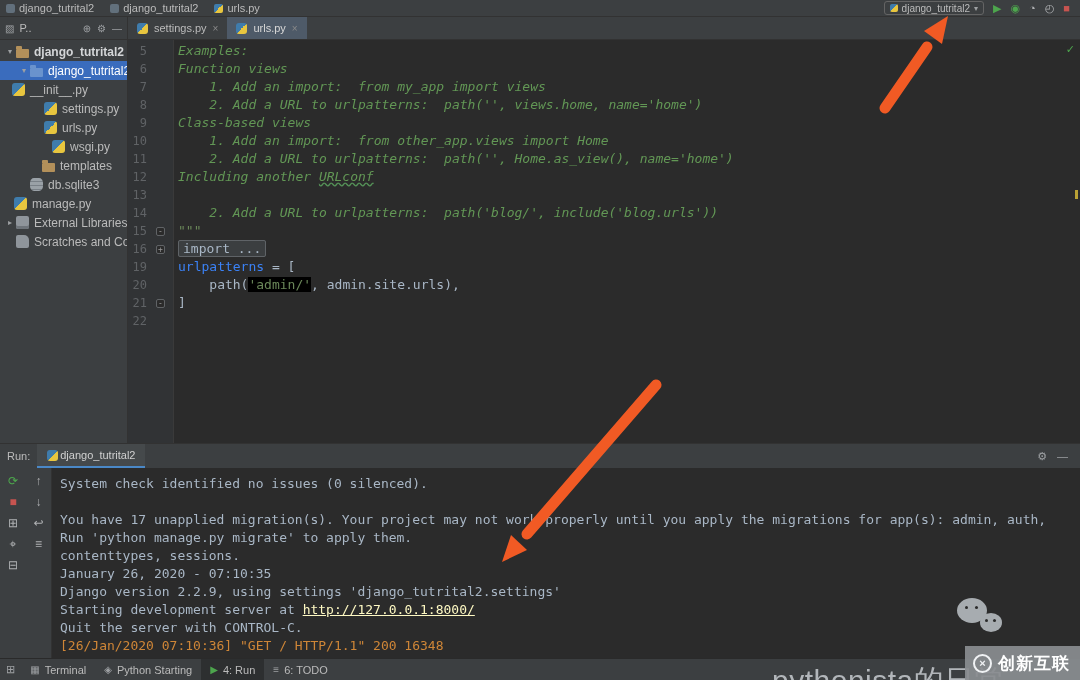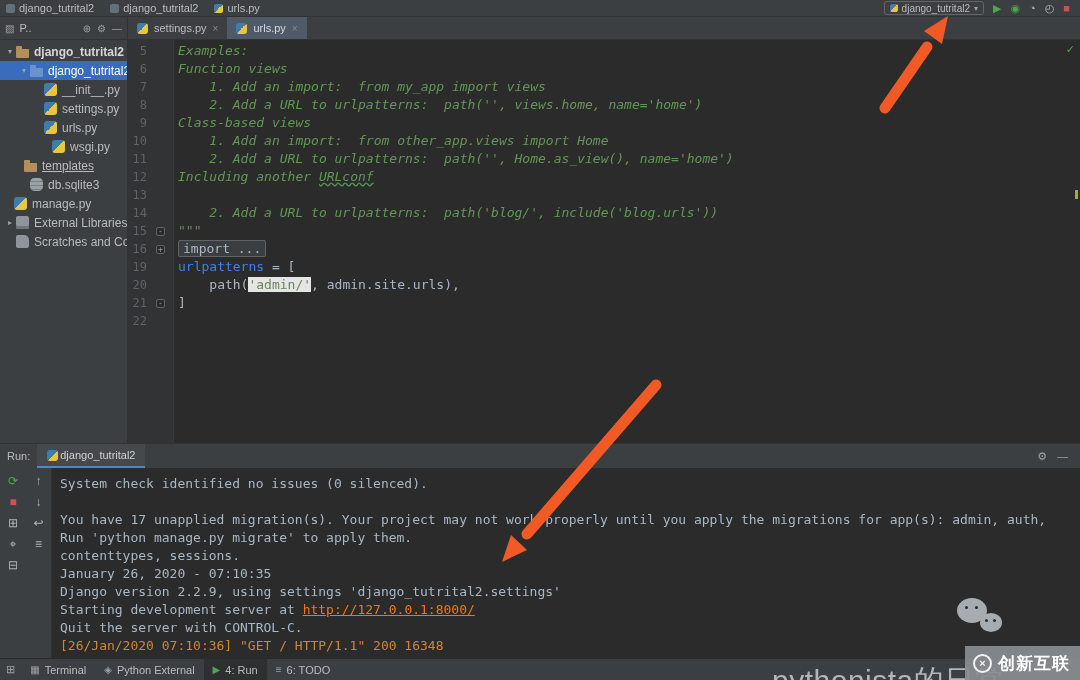--- a/index.html
+++ b/index.html
@@ -67,21 +67,21 @@
   .ln { width:19px; flex:none; text-align:right; color:#606366; font-size:12px; line-height:18px; }
   .foldc { width:27px; flex:none; display:flex; align-items:center; justify-content:center; }
   .fold-box { width:9px; height:9px; border:1px solid #606366; border-radius:2px; color:#9a9a9a;
               font-size:8px; line-height:7px; text-align:center; background:#2b2b2b; }
   .codeseg { padding-left:4px; }
   .com { color:#629755; font-style:italic; }
   .typo { text-decoration:underline; text-decoration-style:wavy; text-decoration-color:#549257; }
   .str { color:#6a8759; }
   .plain { color:#a9b7c6; }
   .purple { color:#3b82f6; }
-  .hl { background:#e5e5e5; }
+  .hl { background:#000000; }
   .foldedbox { border:1px solid #5f6367; background:#3b3e40; color:#a9b7c6; padding:0 4px; border-radius:2px; }
   .inspect { position:absolute; right:5px; top:3px; color:#4da54d; font-size:11px; cursor:pointer; }
   .scroll-mark { position:absolute; right:2px; top:150px; width:3px; height:9px; background:#b9a135; }
 
   
   .runpanel { position:absolute; left:0; top:443px; width:100%; height:215px; background:#3c3f41;
               border-top:1px solid #323232; z-index:2; }
   .run-header { height:24px; display:flex; align-items:center; font-size:11px; }
   .run-label { padding:0 7px; color:#bbb; }
   .run-tab { display:flex; align-items:center; height:100%; padding:0 10px; background:#45494b;
@@ -91,21 +91,21 @@
   .run-body { position:absolute; left:0; top:24px; right:0; bottom:0; background:#2b2b2b; display:flex; }
   .run-toolbar { width:26px; flex:none; background:#3c3f41; display:flex; flex-direction:column; align-items:center;
                  padding-top:7px; gap:9px; font-size:12px; color:#afb1b3; }
   .run-toolbar.col2 { border-right:1px solid #323232; }
   .run-toolbar span { cursor:pointer; line-height:1; }
   .rt-green { color:#4da54d; }
   .rt-red { color:#c75450; }
   .console { flex:1; padding:7px 8px 0 8px; font-family:"DejaVu Sans Mono",monospace; font-size:13px;
              line-height:18px; color:#bbbbbb; overflow:hidden; }
   .cline { white-space:pre; height:18px; }
-  .cline .link { color:#f97316; text-decoration:underline; cursor:pointer; }
+  .cline .link { color:#fef9c3; text-decoration:underline; cursor:pointer; }
   .cline .orange { color:#cf8637; }
 
   
   .statusbar { position:absolute; left:0; top:658px; width:100%; height:22px; background:#3c3f41;
                border-top:1px solid #2a2a2a; display:flex; align-items:center; font-size:11px; z-index:3; }
   .sb-corner { padding:0 6px; color:#9da0a3; font-size:11px; cursor:pointer; }
   .sb-item { display:flex; align-items:center; gap:5px; padding:0 9px; height:100%; cursor:pointer; }
   .sb-item.active { background:#2d2f30; }
   .sb-ic { font-size:10px; color:#9da0a3; }
   .sb-ic.green { color:#4da54d; }
@@ -191,41 +191,41 @@
       <div class="trow bold" style="padding-left: 4px;">
         <span class="arrow">▾</span>
         <span class="ti ti-folder"></span>
         <span class="tlabel">django_tutrital2</span>
       </div>
       <div class="trow sel" style="padding-left: 18px;">
         <span class="arrow">▾</span>
         <span class="ti ti-package"></span>
         <span class="tlabel">django_tutrital2</span>
       </div>
+      <div class="trow" style="">
+        <span class="arrow"></span>
+        <span class="ti ti-python"></span>
+        <span class="tlabel">__init__.py</span>
+      </div>
       <div class="trow" style="padding-left: 32px;">
         <span class="arrow"></span>
         <span class="ti ti-python"></span>
-        <span class="tlabel">__init__.py</span>
+        <span class="tlabel">settings.py</span>
       </div>
       <div class="trow" style="padding-left: 32px;">
         <span class="arrow"></span>
         <span class="ti ti-python"></span>
-        <span class="tlabel">settings.py</span>
-      </div>
-      <div class="trow" style="padding-left: 32px;">
-        <span class="arrow"></span>
-        <span class="ti ti-python"></span>
         <span class="tlabel">urls.py</span>
       </div>
       <div class="trow" style="padding-left: 40px;">
         <span class="arrow"></span>
         <span class="ti ti-python"></span>
         <span class="tlabel">wsgi.py</span>
       </div>
-      <div class="trow" style="padding-left: 12px; text-decoration: underline;">
+      <div class="trow" style="padding-left: 30px;">
         <span class="arrow"></span>
         <span class="ti ti-templates"></span>
         <span class="tlabel">templates</span>
       </div>
       <div class="trow" style="padding-left: 18px;">
         <span class="arrow"></span>
         <span class="ti ti-db"></span>
         <span class="tlabel">db.sqlite3</span>
       </div>
       <div class="trow" style="padding-left: 2px;">
@@ -312,21 +312,21 @@
 
   <div class="statusbar">
     <span class="sb-corner">⊞</span>
     <div id="sb-items" style="display:flex;height:100%;">
         <div class="sb-item">
           <span class="sb-ic">▦</span>
           <span>Terminal</span>
         </div>
         <div class="sb-item">
           <span class="sb-ic">◈</span>
-          <span>Python External</span>
+          <span>Python Starting</span>
         </div>
         <div class="sb-item active">
           <span class="sb-ic green">▶</span>
           <span>4: Run</span>
         </div>
         <div class="sb-item">
           <span class="sb-ic">≡</span>
           <span>6: TODO</span>
         </div>
       </div>

